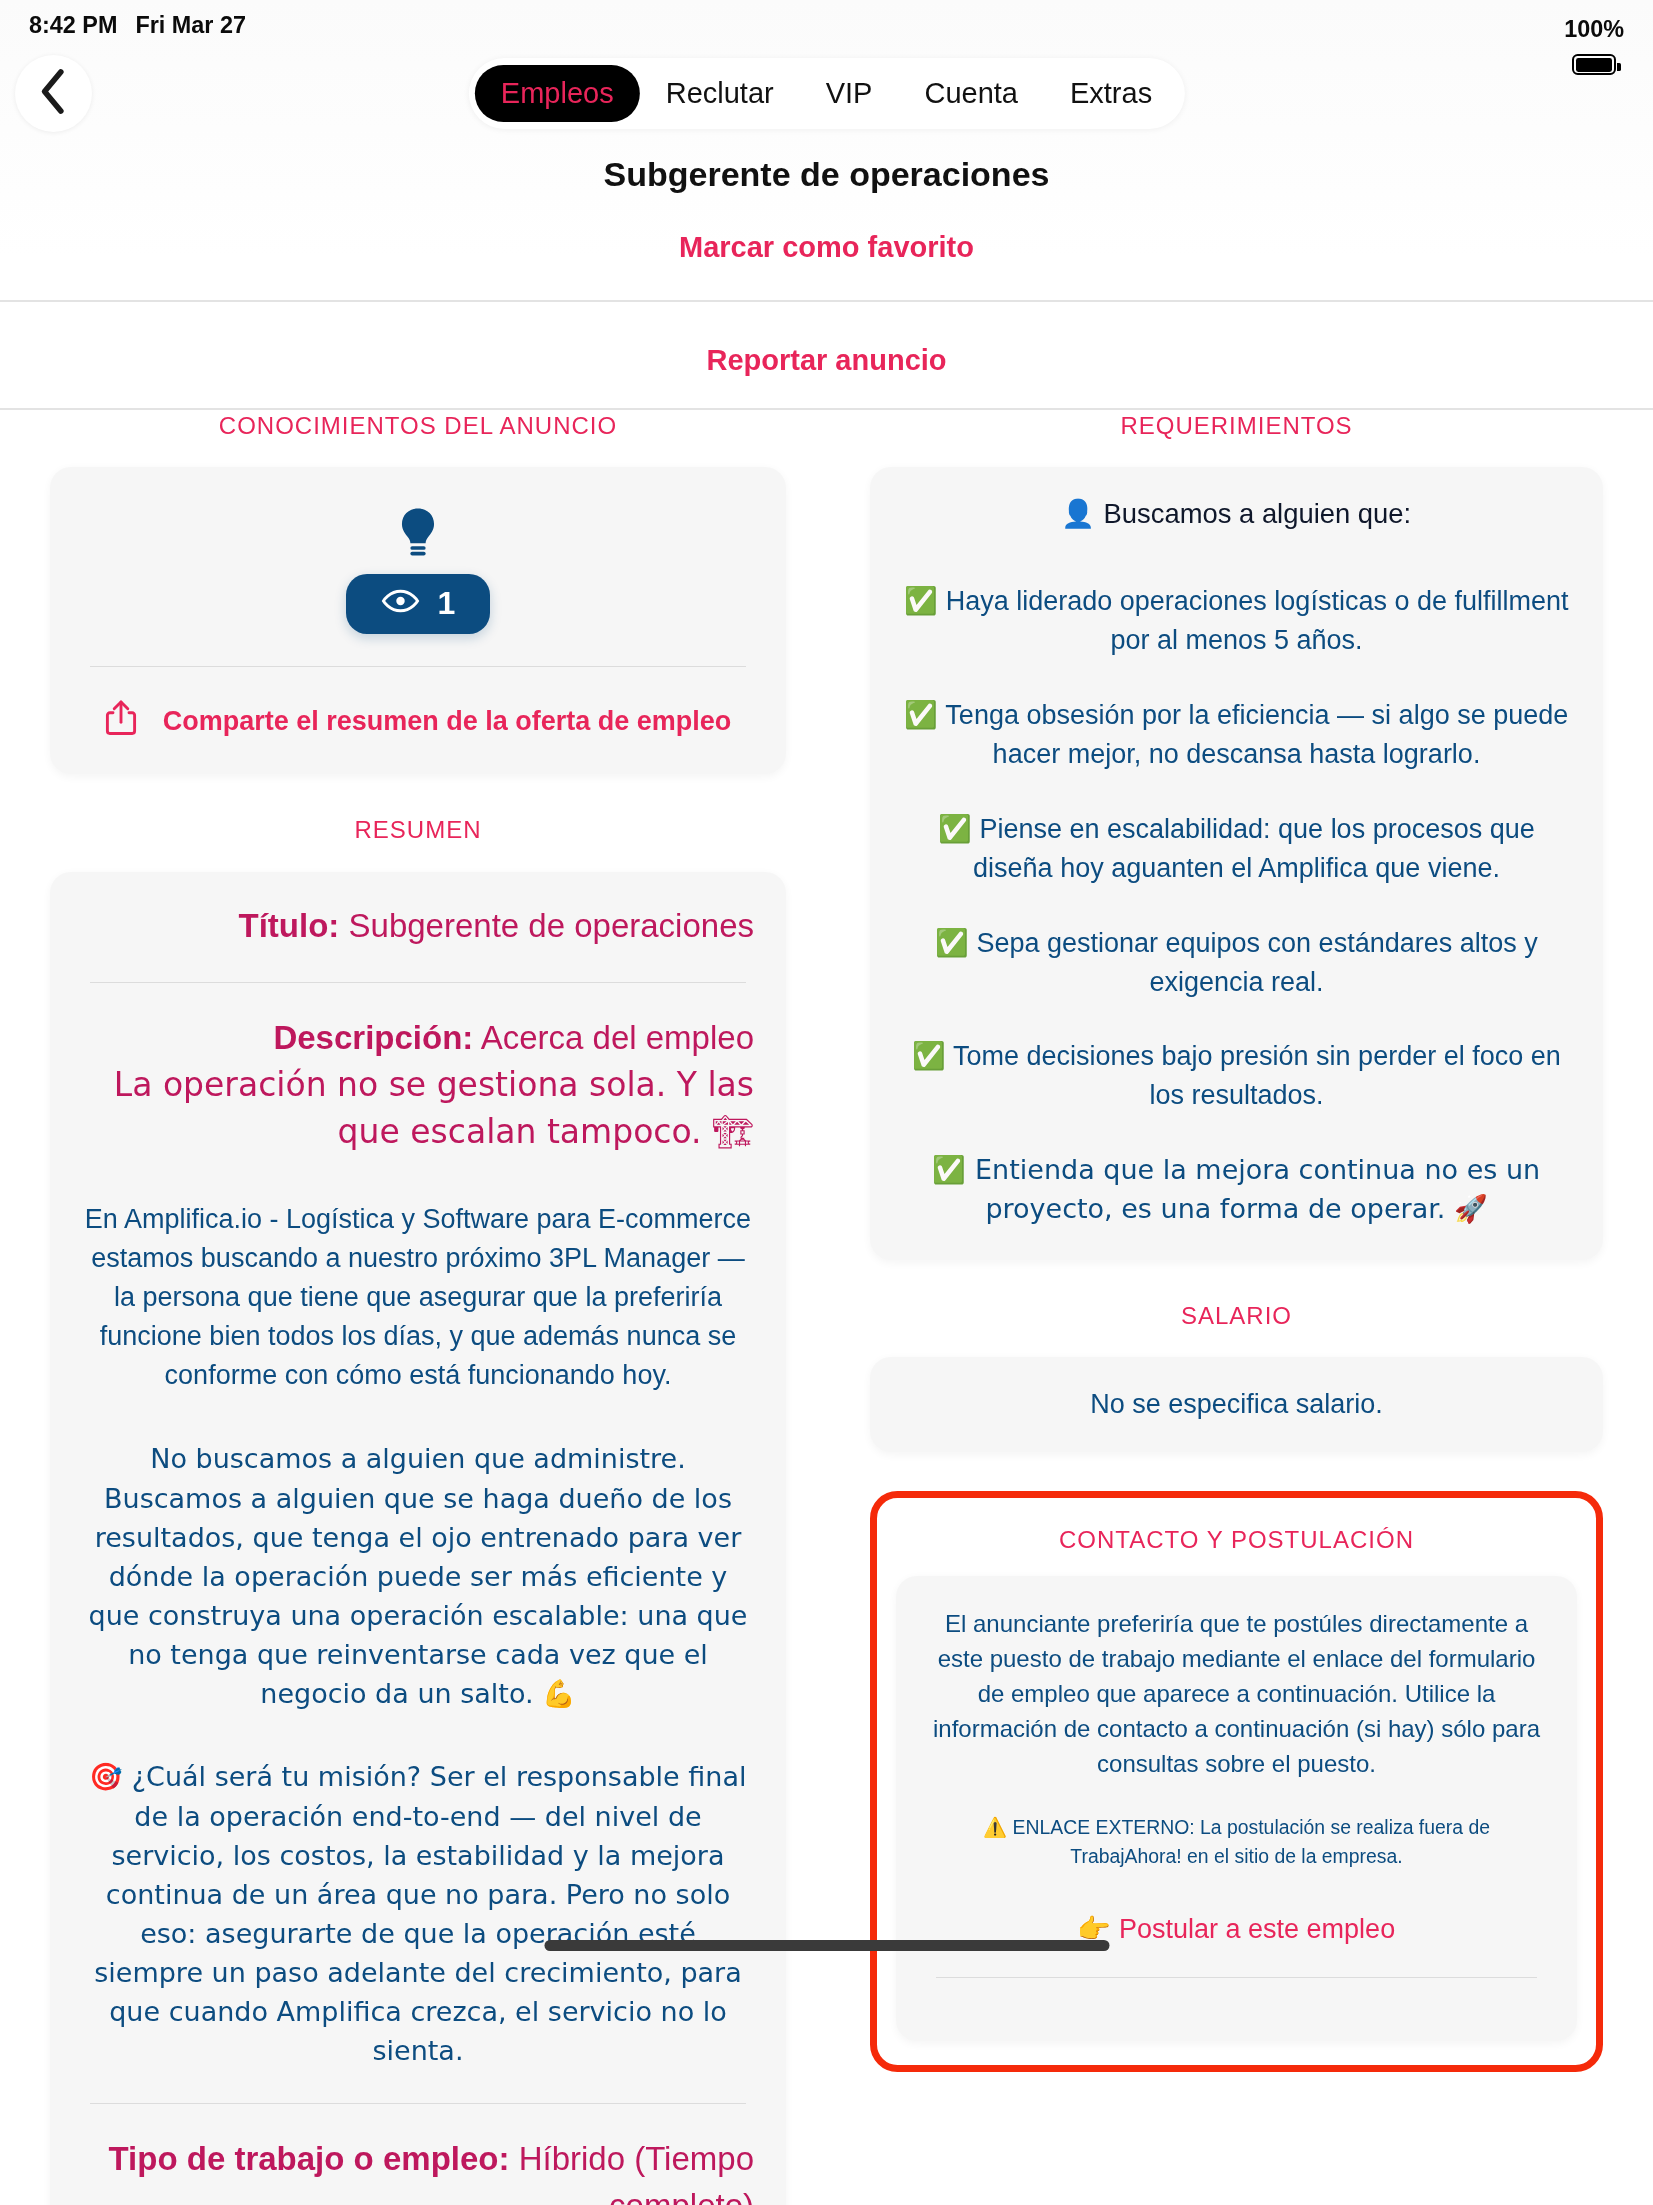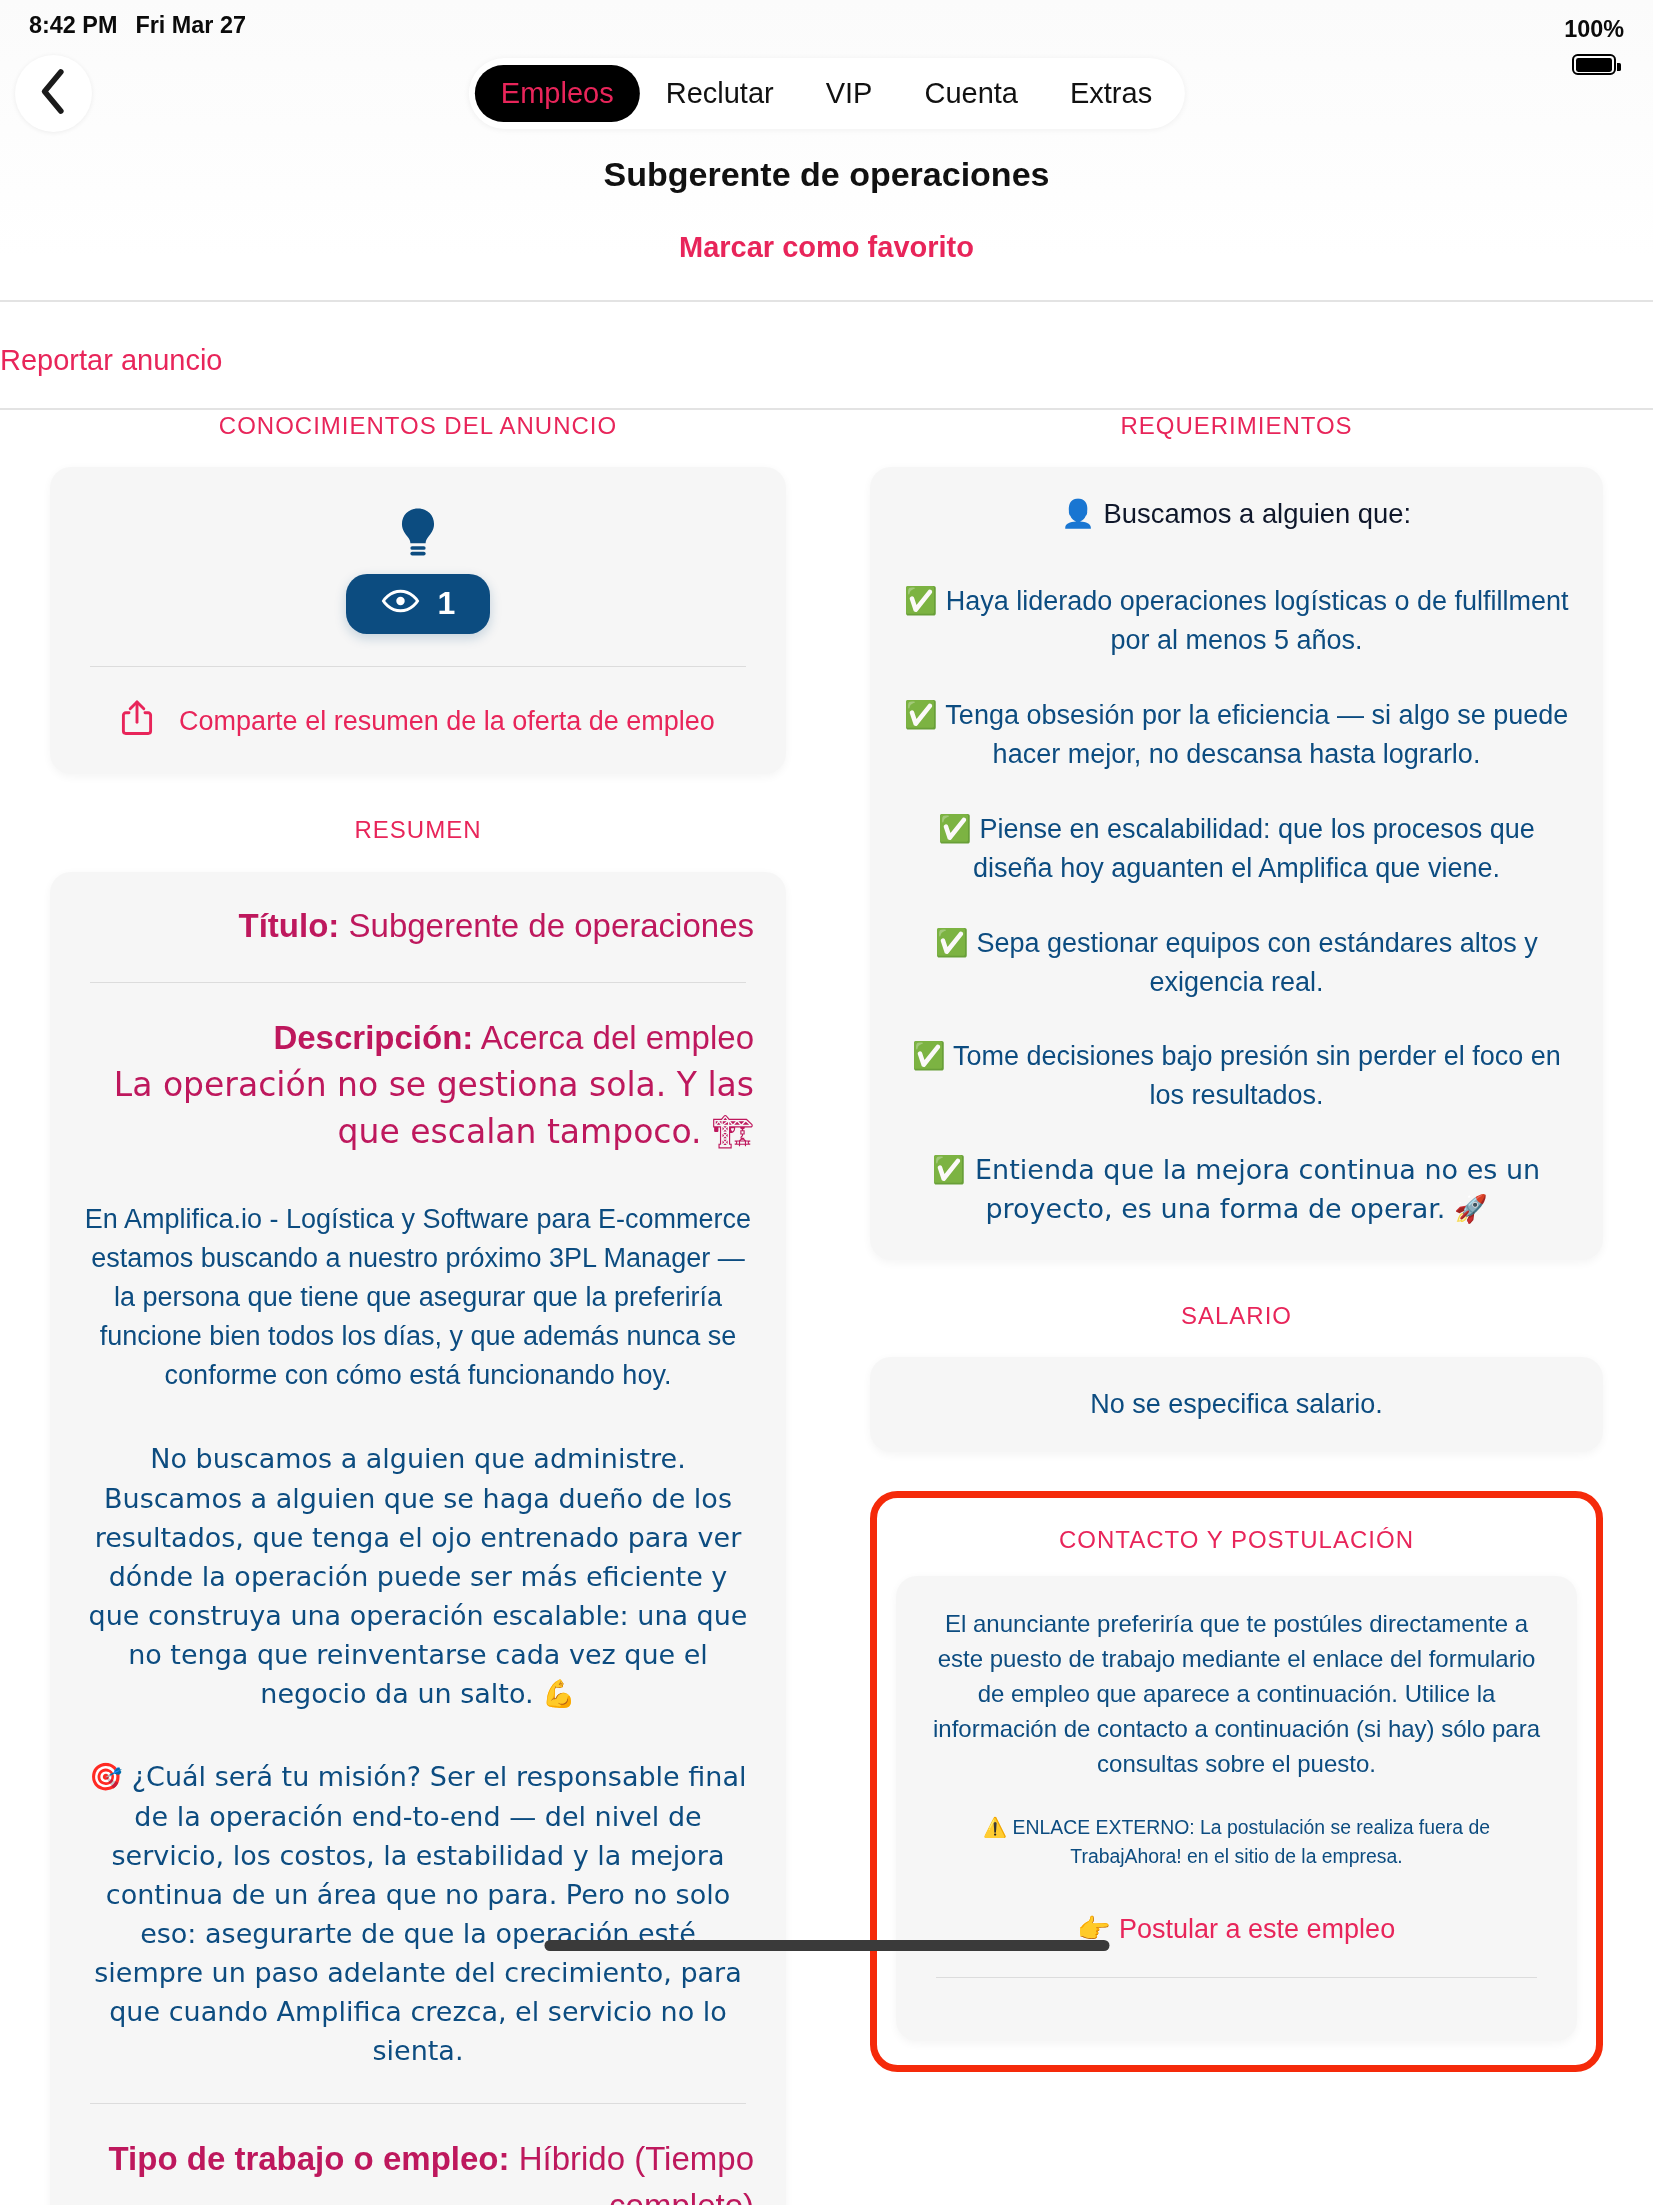--- a/index.html
+++ b/index.html
@@ -61,22 +61,22 @@
   .job-title{
     position:absolute;top:155px;left:0;width:1653px;text-align:center;
     font-size:34px;font-weight:700;color:#111;
   }
   .fav-link{
     position:absolute;top:231px;left:0;width:1653px;text-align:center;
     font-size:29px;font-weight:700;color:#E8255A;cursor:pointer;
   }
   .hr-full{position:absolute;left:0;width:1653px;height:1.6px;background:#e3e3e3;}
   .report-link{
-    position:absolute;top:344px;left:0;width:1653px;text-align:left;
-    font-size:29px;font-weight:400;color:#E8255A;cursor:pointer;
+    position:absolute;top:344px;left:0;width:1653px;text-align:center;
+    font-size:29px;font-weight:700;color:#E8255A;cursor:pointer;
   }
 
   
   .columns{position:absolute;top:412px;left:0;width:1653px;}
   .col{position:absolute;top:0;}
   .col-left{left:50px;width:736px;}
   .col-right{left:870px;width:733px;}
 
   .section-label{
     text-align:center;font-size:24px;letter-spacing:1px;
@@ -91,21 +91,21 @@
 
   .bulb{display:block;text-align:center;margin:8px 0 11.3px 0;}
   .views-badge{
     margin:0 auto;width:144px;height:60px;border-radius:21px;
     background:#0C4C80;color:#fff;display:flex;align-items:center;
     justify-content:center;gap:18px;font-size:32px;font-weight:600;
     box-shadow:0 4px 11.3px rgba(12,76,128,0.22);
   }
   .share-row{
     display:flex;align-items:center;justify-content:center;gap:26px;
-    color:#E8255A;font-size:27px;font-weight:400;cursor:pointer;
+    color:#E8255A;font-size:27px;font-weight:700;cursor:pointer;
   }
 
   .kv{color:#be185d;font-size:33px;line-height:1.42;text-align:right;}
   .kv b{font-weight:700;}
   .para{color:#0C4C80;font-size:27px;line-height:1.45;text-align:center;margin:44px 0 0 0;}
 
   .req-head{
     color:#0f172a;font-size:27.4px;text-align:center;margin-bottom:52px;
   }
   .req-item{

